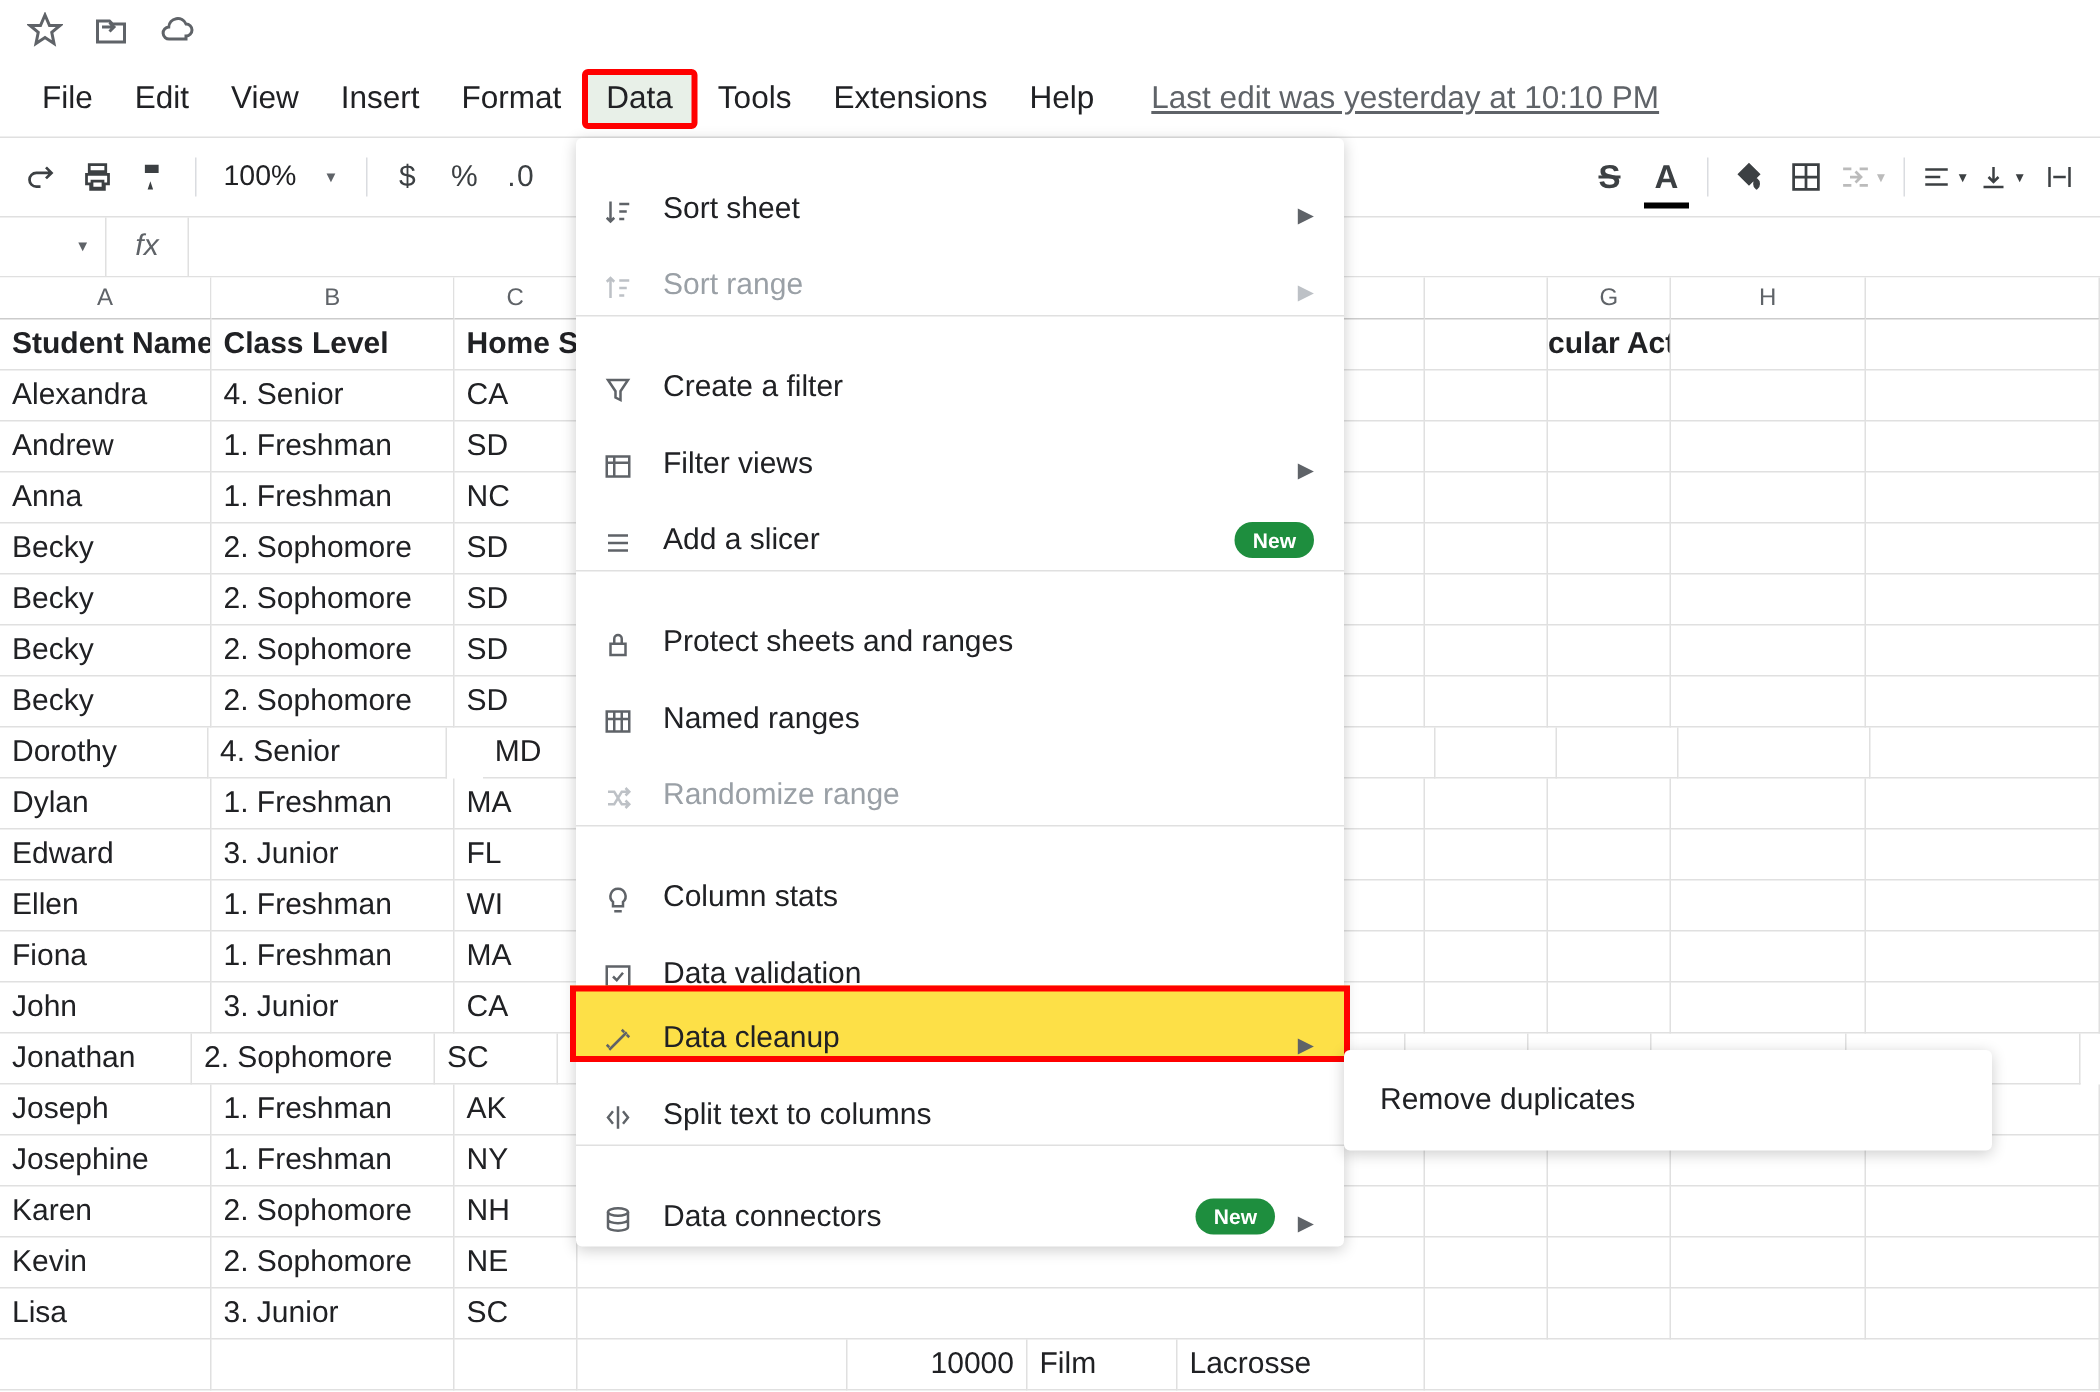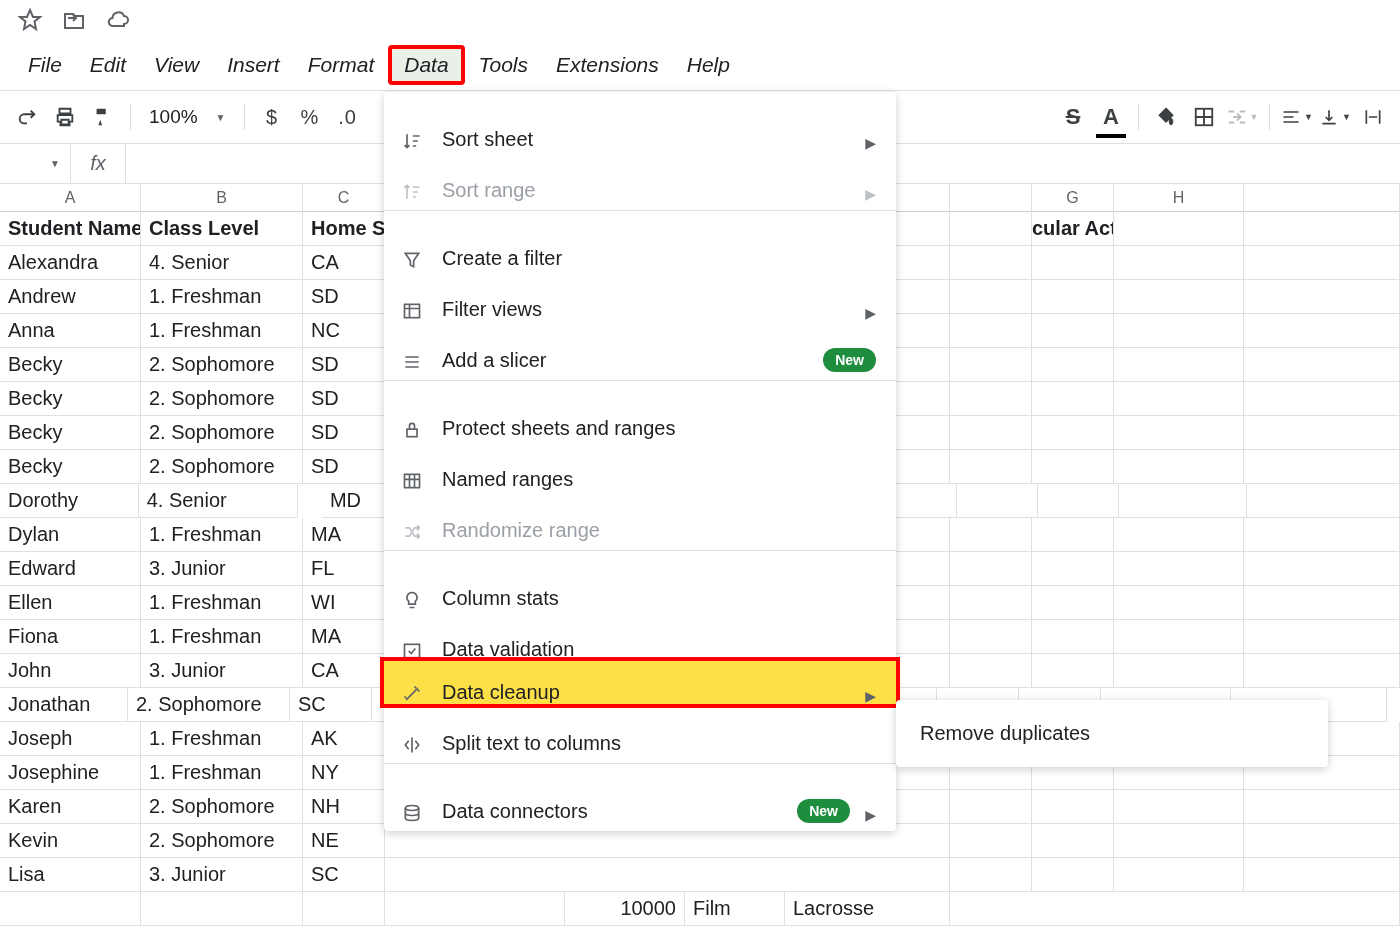--- a/index.html
+++ b/index.html
@@ -3,21 +3,21 @@
 <meta charset="utf-8">
 <style>
 * { box-sizing: border-box; margin: 0; padding: 0; font-family: Arial, sans-serif; }
 body { background: #fff; color: #202124; overflow: hidden; width: 1400px; height: 928px; position: relative; }
 
 .title-bar { display: flex; align-items: center; padding: 8px 18px 4px; gap: 18px; }
 .doc-title { font-size: 27px; font-weight: 400; color: #202124; }
 .title-icons { display: flex; gap: 20px; }
 .title-icons svg { width: 24px; height: 24px; color: #5f6368; }
 
-.menu-bar { display: flex; align-items: center; padding: 4px 14px; gap: 0; height: 50px; font-style: italic; }
+.menu-bar { display: flex; align-items: center; padding: 4px 14px; gap: 0; height: 50px; }
 .menu-item { padding: 8px 14px; font-size: 21px; color: #202124; border-radius: 4px; cursor: pointer; }
 .menu-item.active { background: #e8f0e8; border: 4px solid #ff0000; padding: 4px 12px; }
 .last-edit { margin-left: 24px; font-size: 21px; color: #5f6368; text-decoration: underline; }
 
 .toolbar { display: flex; align-items: center; padding: 6px 10px; border-bottom: 1px solid #e0e0e0; border-top: 1px solid #e0e0e0; height: 54px; gap: 4px; }
 .tb-sep { width: 1px; height: 26px; background: #dadce0; margin: 0 6px; }
 .tb-btn { display: flex; align-items: center; justify-content: center; min-width: 34px; height: 34px; color: #3c4043; font-size: 20px; }
 .tb-zoom { display: flex; align-items: center; gap: 8px; padding: 0 8px; font-size: 19px; }
 .tb-zoom::after { content: "▼"; font-size: 10px; color: #5f6368; margin-left:10px; }
 
@@ -74,20 +74,21 @@
 <div class="menu-bar">
   <div class="menu-item">File</div>
   <div class="menu-item">Edit</div>
   <div class="menu-item">View</div>
   <div class="menu-item">Insert</div>
   <div class="menu-item">Format</div>
   <div class="menu-item active">Data</div>
   <div class="menu-item">Tools</div>
   <div class="menu-item">Extensions</div>
   <div class="menu-item">Help</div>
+  <div class="last-edit">Last edit was yesterday at 10:10 PM</div>
 </div>
 
 <div class="toolbar">
   <div class="tb-btn">
       <svg width="22" height="22" viewBox="0 0 24 24" fill="none" stroke="currentColor" stroke-width="2">
         <path d="M20 9H9a5 5 0 000 10h3M16 5l4 4-4 4"></path>
       </svg>
     </div>
   <div class="tb-btn">
       <svg width="22" height="22" viewBox="0 0 24 24" fill="currentColor">

